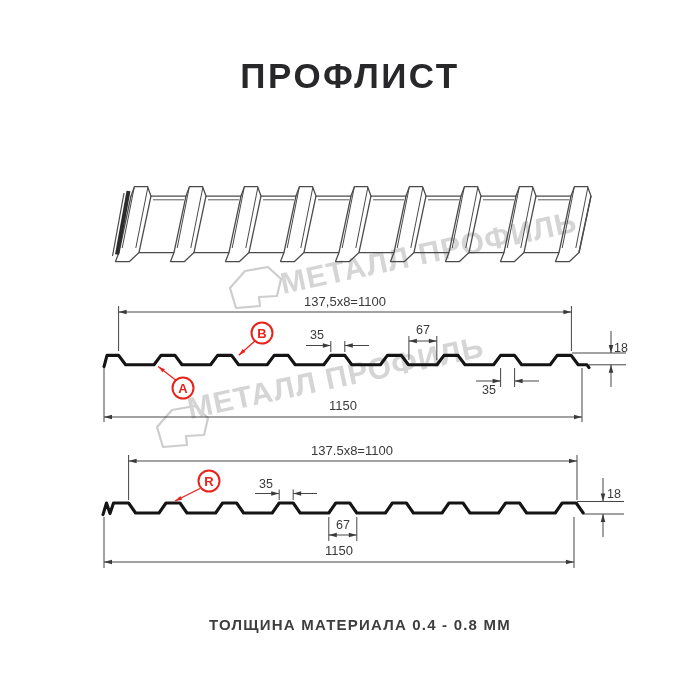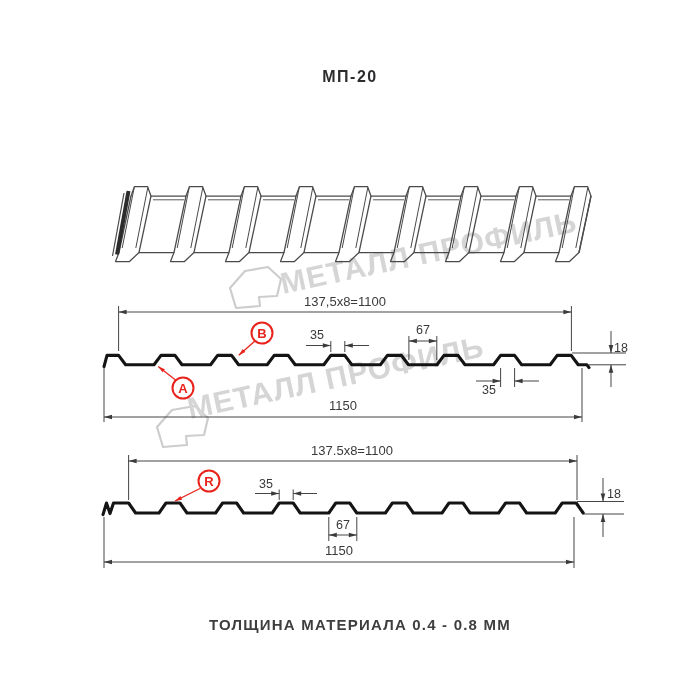--- a/index.html
+++ b/index.html
@@ -17,21 +17,21 @@
   text.wmt{font-family:"Liberation Sans","DejaVu Sans",sans-serif;font-size:30px;font-weight:bold;
            fill:#d5d5d5;letter-spacing:1px;}
   polygon.wlogo{fill:none;stroke:#cdcdcd;stroke-width:2.2;stroke-linejoin:round;}
 </style>
 </head>
 <body>
 
 <div class="page">
 
   <header>
-    <div class="subtitle">МП-20</div>
+    <div class="title">ПРОФЛИСТ</div>
   </header>
 
   <svg class="canvas" viewBox="0 0 700 700">
 
     <g id="wm">
       <polygon class="wlogo" points="230,288 245,271 268,267 281,279 277,296 259,297 260,306 236,308"></polygon>
       <text class="wmt" transform="translate(283,294) rotate(-12)">МЕТАЛЛ ПРОФИЛЬ</text>
       <polygon class="wlogo" points="157,427 172,410 195,406 208,418 204,435 186,436 187,445 163,447"></polygon>
       <text class="wmt" transform="translate(190,419) rotate(-12)">МЕТАЛЛ ПРОФИЛЬ</text>
     </g>

